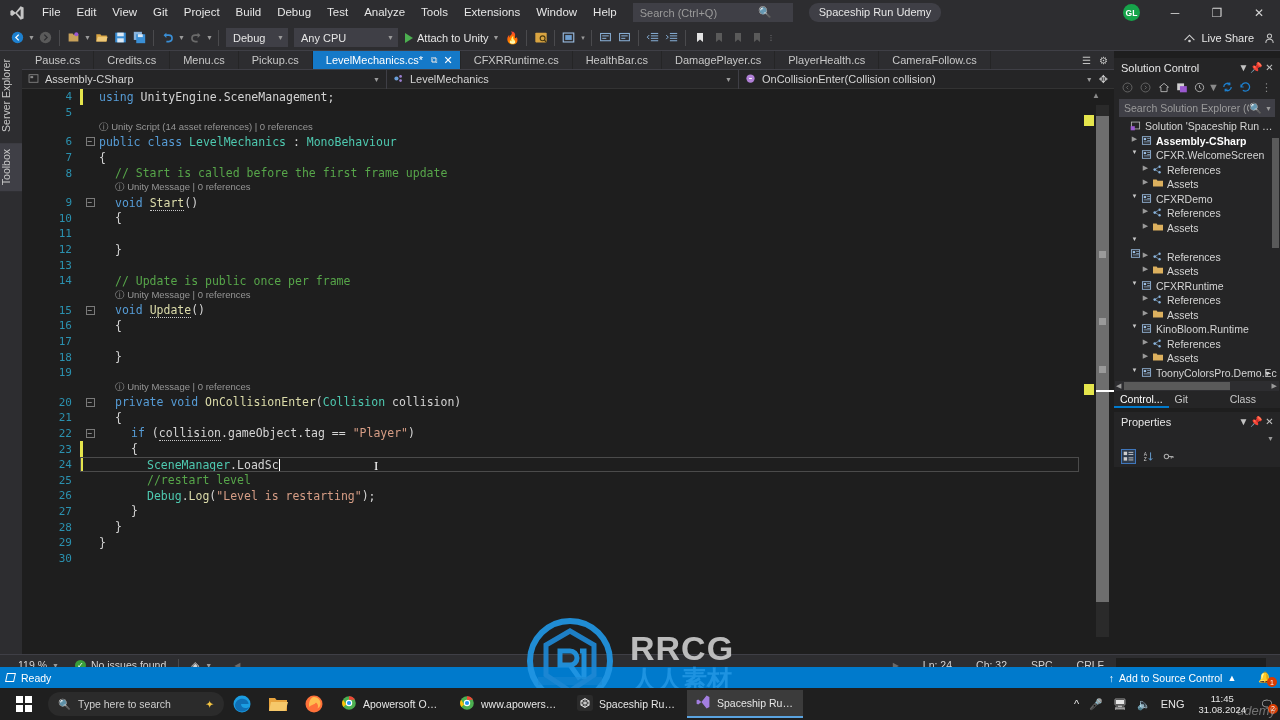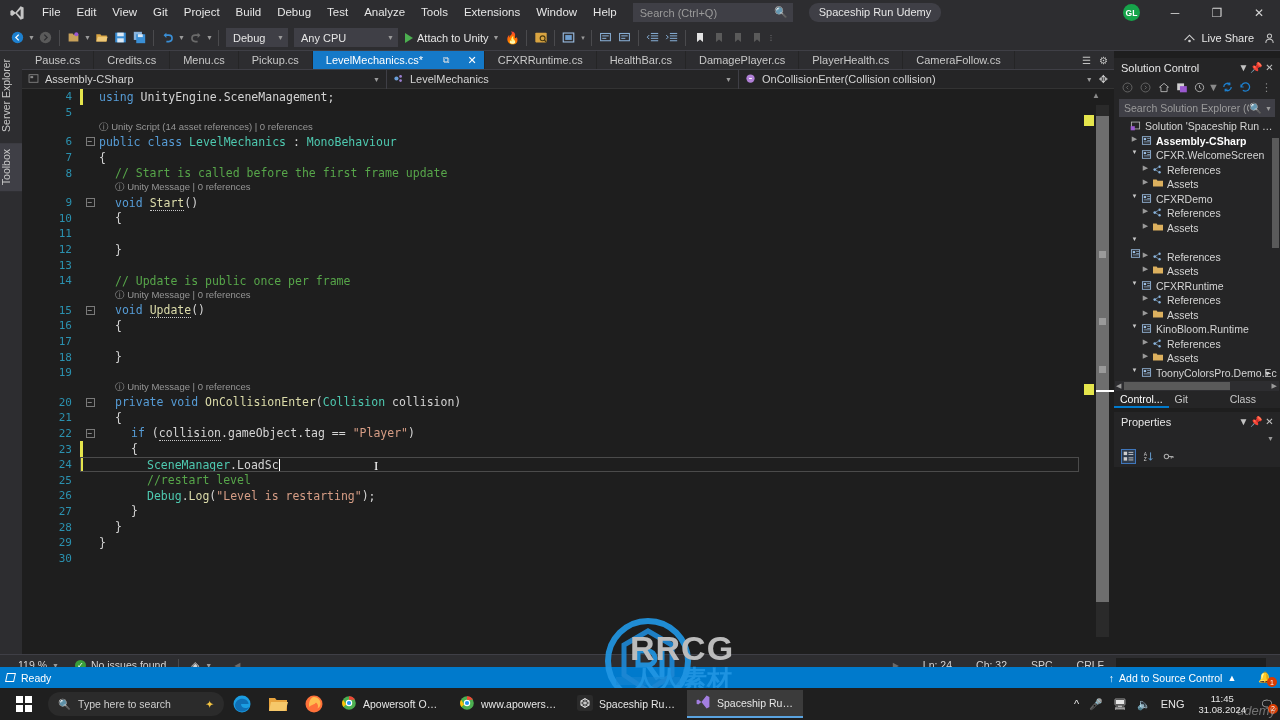--- a/index.html
+++ b/index.html
@@ -18,21 +18,21 @@
   }
   .vslogo { width:34px; height:25px; display:flex; align-items:center; justify-content:center; }
   .vslogo svg { display:block; }
   .menu { display:flex; align-items:center; height:25px; }
   .menu-item {
     padding:0 8px; height:25px; line-height:25px; color:#e6e6e6; font-size:11.5px;
     cursor:default; white-space:nowrap;
   }
   .searchbox {
     margin-left:8px; width:160px; height:19px; background:#3f3f46; border:1px solid #3f3f46;
-    display:flex; align-items:center; padding:0 4px 0 6px; color:#9a9a9a; font-size:11px;
+    display:flex; align-items:center; padding:0 20px 0 6px; color:#9a9a9a; font-size:11px;
   }
   .searchbox .sb-text { flex:1; }
   .searchbox .sb-icon { color:#c8c8c8; font-size:11px; }
   .proj-title {
     margin-left:16px; background:#3f3f46; height:19px; line-height:19px;
     padding:0 10px; color:#e6e6e6; font-size:11px;border-radius:9px;
   }
   .title-right { position:absolute; right:0; top:0; height:25px; display:flex; align-items:center; }
   .avatar {
     width:17px; height:17px; border-radius:50%; background:#16a34a; color:#fff;
@@ -79,21 +79,21 @@
   
   .tabstrip {
     position:absolute; left:22px; top:51px; right:166px; height:19px;
     background:#2d2d30; display:flex; align-items:stretch; font-size:11px;
     border-bottom:1px solid #3f3f46;
   }
   .etab {
     display:flex; align-items:center; padding:0 13px; color:#c8c8c8; white-space:nowrap;
     border-right:1px solid #252526;
   }
-  .etab.active { background:#1579c8; color:#ffffff; padding-right:4px;gap:12px; }
+  .etab.active { background:#1579c8; color:#ffffff; padding-right:4px; }
   .etab .pin { font-size:9px; margin-left:8px; color:#e4e4e4; }
   .etab .xx { font-size:11px; margin-left:6px; margin-right:3px; color:#ffffff; }
   .tabstrip-right { margin-left:auto; display:flex; align-items:center; gap:8px; padding:0 6px; color:#c3c3c3; font-size:10px; }
 
   
   .navbar {
     position:absolute; left:22px; top:70px; right:166px; height:19px; background:#252526;
     display:flex; align-items:center; font-size:11px; color:#d4d4d4; border-bottom:1px solid #333;
   }
   .nav-drop {
@@ -249,21 +249,20 @@
   .tray { margin-left:auto; display:flex; align-items:center; gap:10px; padding-right:6px; color:#e6e6e6; font-size:11px; }
   .clock { display:flex; flex-direction:column; align-items:center; font-size:9.5px; line-height:11px; padding:0 4px; }
   .tray-bdg { position:relative; }
   .tray-bdg .bdg { position:absolute; right:-4px; bottom:-3px; background:#d83b01; color:#fff;
     border-radius:50%; width:10px; height:10px; font-size:7px; display:flex; align-items:center; justify-content:center; }
 
   
   .watermark {
     position:absolute; left:520px; top:615px; width:255px; height:92px; pointer-events:none;
     opacity:.92;
-    text-align:center;
   }
   .wm-txt { position:absolute; left:110px; top:14px; color:#c9c9c9; font-size:34px; font-weight:bold;
     letter-spacing:1px; font-family:"Liberation Sans",sans-serif; }
   .wm-cn { position:absolute; left:112px; top:48px; color:#2196e3; font-size:25px; font-weight:bold;
     font-family:"DejaVu Sans",sans-serif; }
   .udemy-wm { position:absolute; right:4px; bottom:2px; color:#b9b9b9; font-size:13px;
     font-style:italic; opacity:.55; }
 </style>
 </head>
 <body>

